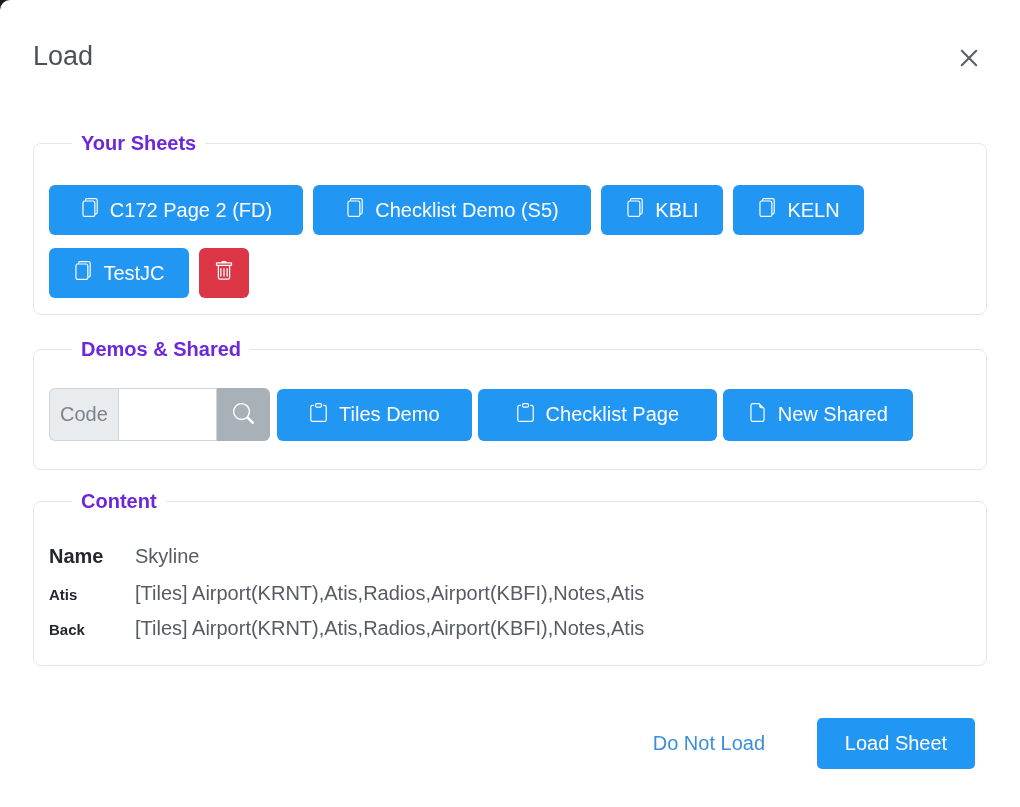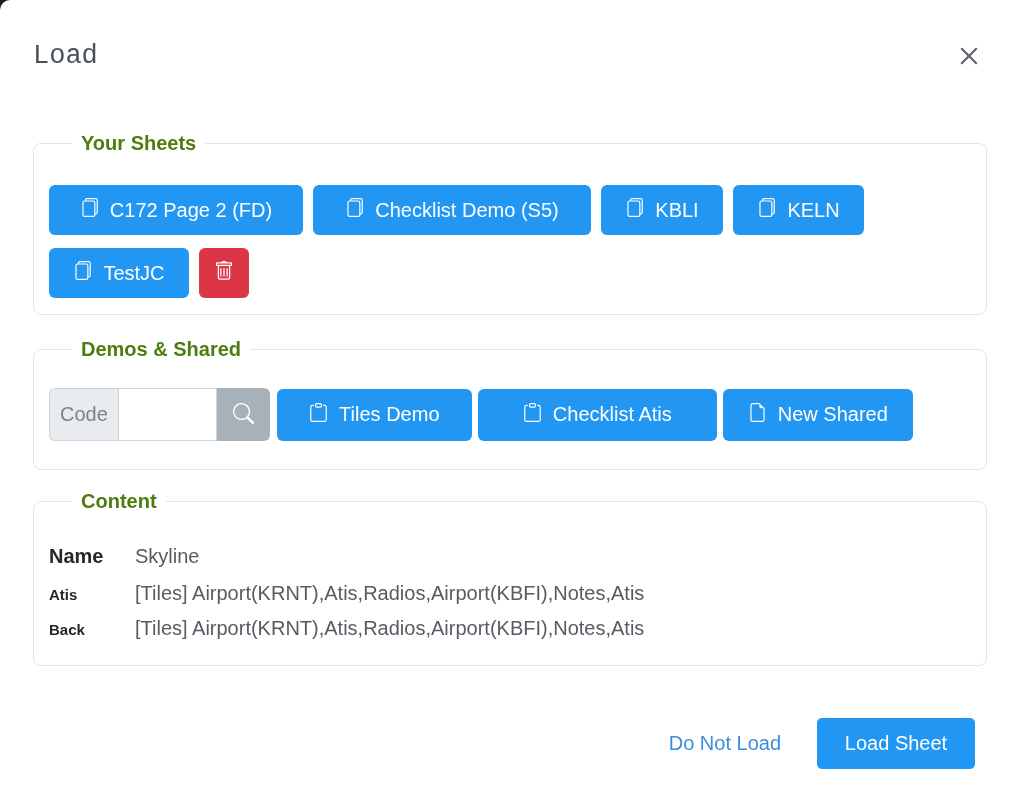--- a/index.html
+++ b/index.html
@@ -22,22 +22,21 @@
     box-sizing: border-box;
     background: #ffffff;
     border-top-left-radius: 10px;
     padding: 40px 33px 0 33px;
     font-family: "Liberation Sans", sans-serif;
     overflow: hidden;
   }
   .modal-header {
     display: flex;
     justify-content: space-between;
-    align-items: flex-start;
-    font-family: Liberation Mono, monospace;
+    align-items: center;
   }
   .modal-title {
     font-size: 27px;
     line-height: 32px;
     color: #4a5158;
     font-weight: 400;
   }
   .close-btn {
     background: none;
     border: none;
@@ -53,21 +52,21 @@
     padding: 30px 15px 16px 15px;
   }
   fieldset.your-sheets   { margin-top: 60px; padding-bottom: 16px; }
   fieldset.demos-shared  { margin-top: 23px; padding-top: 27px; padding-bottom: 28px; }
   fieldset.content-box   { margin-top: 20px; padding-top: 32px; padding-bottom: 13px; }
   legend {
     padding: 0 9px;
     margin-left: 23px;
     font-size: 20px;
     font-weight: 600;
-    color: #4d7c0f;
+    color: #6d28d9;
   }
   .btn-row {
     display: flex;
     flex-wrap: wrap;
     gap: 13px 10px;
     align-items: center;
   }
   .btn {
     display: inline-flex;
     align-items: center;
@@ -153,21 +152,21 @@
   .content-row .row-value { color: #555c63; }
   .row-name  { font-size: 20px; margin-bottom: 14px; }
   .row-name .row-value { font-size: 20px; }
   .row-small { font-size: 15px; margin-bottom: 12px; }
   .row-small .row-value { font-size: 20px; }
   .modal-footer {
     margin-top: 52px;
     display: flex;
     justify-content: flex-end;
     align-items: center;
-    gap: 36px;
+    gap: 52px;
     padding-right: 12px;
   }
   .link-btn {
     background: none;
     border: none;
     color: #3c8edc;
     font-family: "Liberation Sans", sans-serif;
     font-size: 20px;
     cursor: pointer;
     padding: 0;
@@ -285,21 +284,21 @@
         <span>Tiles Demo</span>
       </button>
 
       <button class="btn btn-demo" style="min-width:239px">
         <span>
           <svg width="19" height="19" viewBox="0 0 16 16" fill="#ffffff">
               <path d="M4 1.5H3a2 2 0 0 0-2 2V14a2 2 0 0 0 2 2h10a2 2 0 0 0 2-2V3.5a2 2 0 0 0-2-2h-1v1h1a1 1 0 0 1 1 1V14a1 1 0 0 1-1 1H3a1 1 0 0 1-1-1V3.5a1 1 0 0 1 1-1h1v-1z"></path>
               <path d="M9.5 1a.5.5 0 0 1 .5.5v1a.5.5 0 0 1-.5.5h-3a.5.5 0 0 1-.5-.5v-1a.5.5 0 0 1 .5-.5h3zm-3-1A1.5 1.5 0 0 0 5 1.5v1A1.5 1.5 0 0 0 6.5 4h3A1.5 1.5 0 0 0 11 2.5v-1A1.5 1.5 0 0 0 9.5 0h-3z"></path>
             </svg>
         </span>
-        <span>Checklist Atis</span>
+        <span>Checklist Page</span>
       </button>
 
       <button class="btn btn-demo" style="min-width:190px">
         <span>
           <svg width="19" height="19" viewBox="0 0 16 16" fill="#ffffff">
               <path d="M14 4.5V14a2 2 0 0 1-2 2H4a2 2 0 0 1-2-2V2a2 2 0 0 1 2-2h5.5L14 4.5zm-3 0A1.5 1.5 0 0 1 9.5 3V1H4a1 1 0 0 0-1 1v12a1 1 0 0 0 1 1h8a1 1 0 0 0 1-1V4.5h-2z"></path>
             </svg>
         </span>
         <span>New Shared</span>
       </button>

